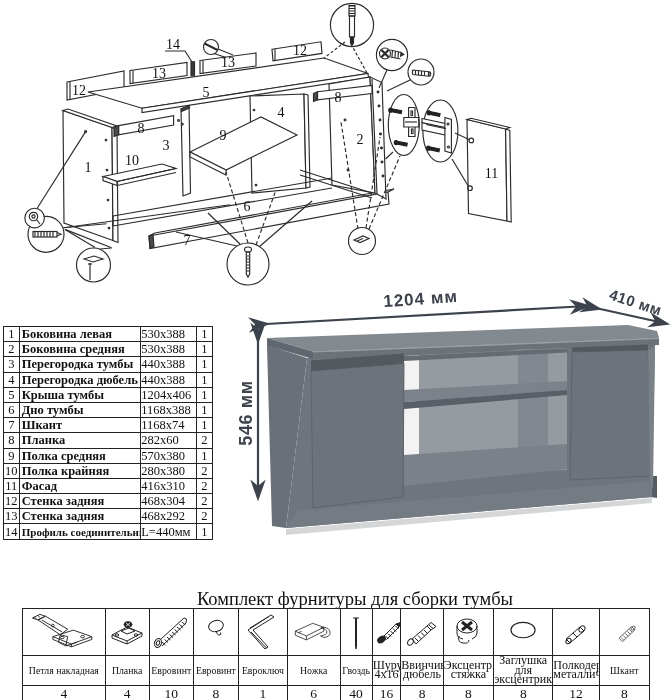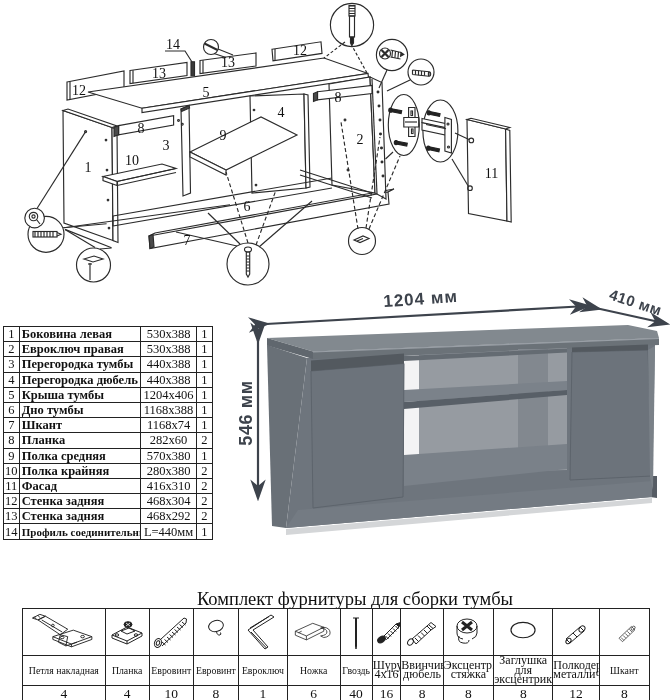--- a/index.html
+++ b/index.html
@@ -3,21 +3,21 @@
 <meta charset="utf-8">
 <style>
   html,body{margin:0;padding:0;background:#fff;}
   body{width:672px;height:700px;position:relative;font-family:"Liberation Serif",serif;}
   #main-svg{position:absolute;left:0;top:0;}
   table{border-collapse:collapse;}
   .parts{position:absolute;left:3px;top:326px;table-layout:fixed;width:210px;}
   .parts td{border:1.6px solid #222;padding:0;font-size:12.5px;color:#111;line-height:14px;height:14.2px;overflow:hidden;white-space:nowrap;}
   .parts .c1{text-align:center;}
   .parts .c2{text-align:left;padding-left:2px;font-weight:bold;}
-  .parts .c3{text-align:center;}
+  .parts .c3{}
   .parts .c4{text-align:center;}
   .hw{position:absolute;left:22px;top:608px;table-layout:fixed;width:528px;}
   .hw td{border:1.6px solid #222;padding:0;color:#111;text-align:center;vertical-align:middle;overflow:hidden;}
   .hw .ico svg{display:block;margin:0 auto;}
   .hw .ico{height:45.5px;}
   .hw .nm{height:18px;font-size:9.8px;line-height:9.5px;}
   .hw .nm2{font-size:12px;}
   .hw .ct{height:15px;font-size:13.5px;}
   .title{position:absolute;left:19px;top:589px;width:672px;text-align:center;font-size:18.5px;color:#111;}
 </style>
@@ -34,21 +34,21 @@
     </colgroup>
 <tbody>
       <tr>
         <td class="c1">1</td>
         <td class="c2">Боковина левая</td>
         <td class="c3">530x388</td>
         <td class="c4">1</td>
       </tr>
 <tr>
         <td class="c1">2</td>
-        <td class="c2">Евроключ правая</td>
+        <td class="c2">Боковина средняя</td>
         <td class="c3">530x388</td>
         <td class="c4">1</td>
       </tr>
 <tr>
         <td class="c1">3</td>
         <td class="c2">Перегородка тумбы</td>
         <td class="c3">440x388</td>
         <td class="c4">1</td>
       </tr>
 <tr>

